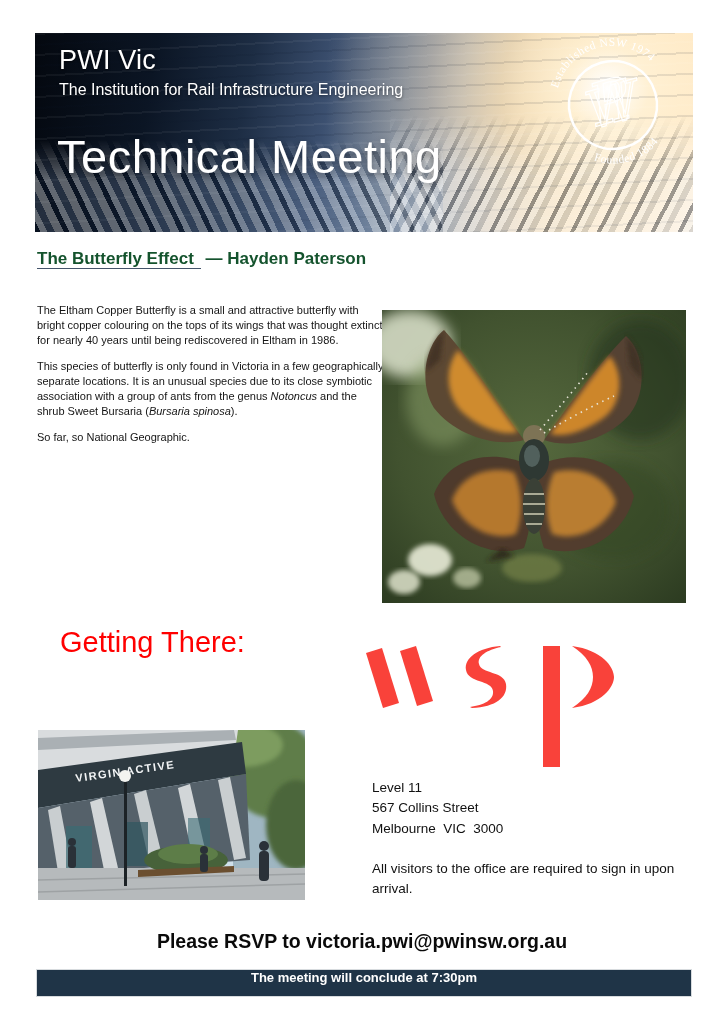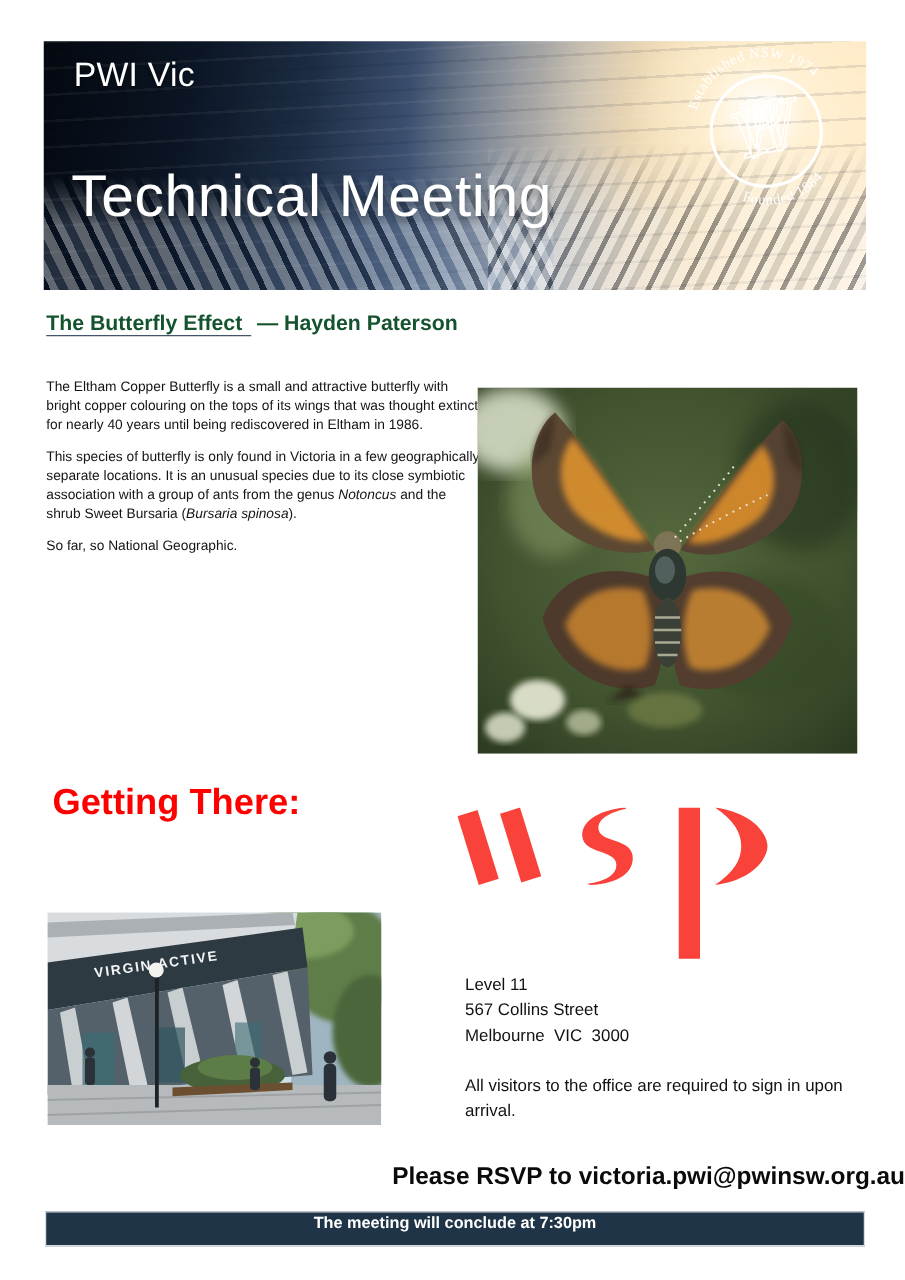--- a/index.html
+++ b/index.html
@@ -60,52 +60,53 @@
   
   .body-col{
     position:absolute;left:37px;top:303px;width:349px;font-size:11px;line-height:1.36;
     color:#141414;
   }
   .body-col p{margin:0 0 11px 0;}
   .body-col em{font-style:italic;text-align:center;}
   .butterfly{position:absolute;left:382px;top:310px;width:304px;height:293px;}
   
   .getting-heading{
-    position:absolute;left:42px;top:626px;font-size:29px;font-weight:bold;color:#FF0000;
+    position:absolute;left:60px;top:626px;font-size:29px;font-weight:normal;color:#FF0000;
   }
   .wsp-logo{position:absolute;left:366px;top:646px;width:250px;height:122px;}
   .building{position:absolute;left:38px;top:730px;width:267px;height:170px;}
   .address-block{
     position:absolute;left:372px;top:778px;width:330px;font-size:13.5px;line-height:1.5;
     color:#111;
   }
   .addr-line{white-space:pre-wrap;}
   .address-note{margin-top:20px;}
   
   .rsvp{
-    position:absolute;left:0;top:930px;width:724px;text-align:right;
+    position:absolute;left:0;top:930px;width:724px;text-align:center;
     font-size:19.5px;font-weight:bold;color:#0a0a0a;
   }
   .footer-bar{
     position:absolute;left:36px;top:969px;width:654px;height:26px;background:#1F3447;
     border:1px solid #d7dbde;display:flex;align-items:flex-start;justify-content:center;
   }
   .footer-text{color:#ffffff;font-size:13px;font-weight:bold;}
 </style>
 </head>
 <body>
 
 <div class="page">
 
   <div class="hero">
     <div class="hero-sun"></div>
     <div class="hero-streaks"></div>
     <div class="hero-rails-left"></div>
     <div class="hero-rails-right"></div>
     <div class="hero-org">PWI Vic</div>
+    <div class="hero-tagline">The Institution for Rail Infrastructure Engineering</div>
     <div class="hero-title">Technical Meeting</div>
 
     <svg class="badge" viewBox="0 0 140 140">
       <g transform="rotate(-16 70 70)" fill="none" stroke="#ffffff">
         <circle cx="70" cy="70" r="44" stroke-width="2.5"></circle>
         <path id="badgeArcTop" d="M18,46 A56,56 0 0 1 122,46" stroke="none" fill="none"></path>
         <path id="badgeArcBottom" d="M20,100 A58,58 0 0 0 120,100" stroke="none" fill="none"></path>
         <text font-size="11.5" fill="#ffffff" stroke="none" letter-spacing="0.5" font-family="Liberation Serif, serif">
           <textPath href="#badgeArcTop" startOffset="50%" text-anchor="middle">Established NSW 1974</textPath>
         </text>

